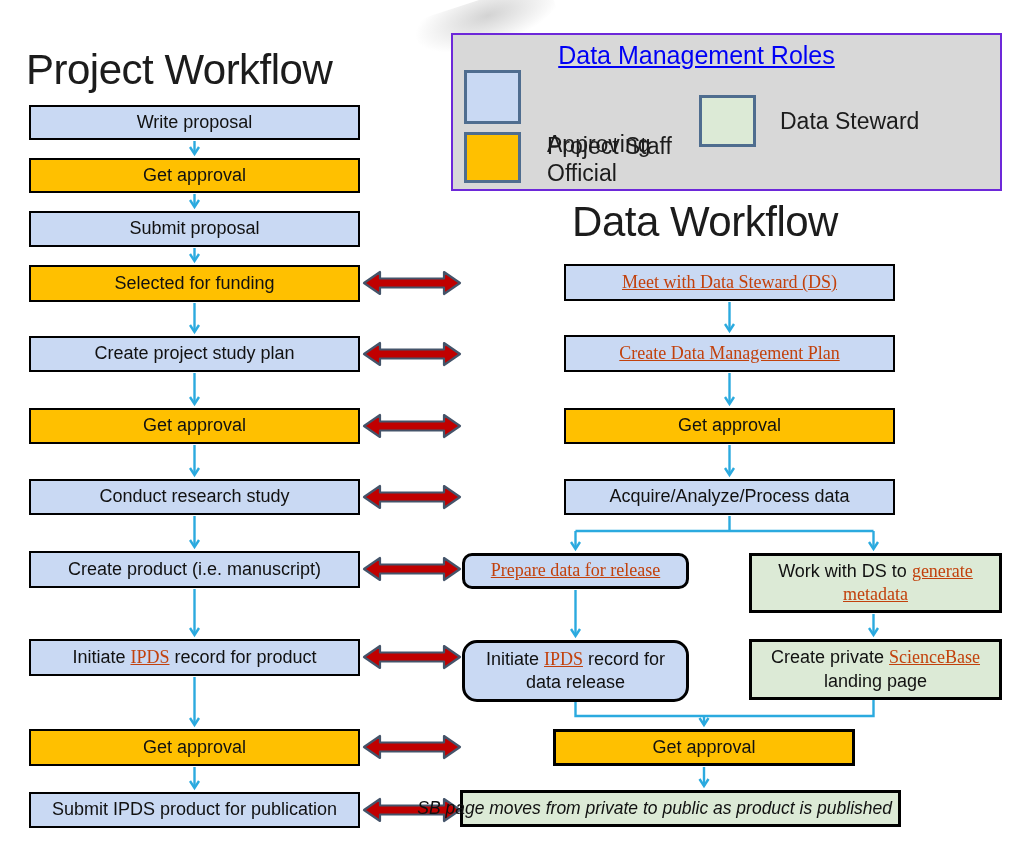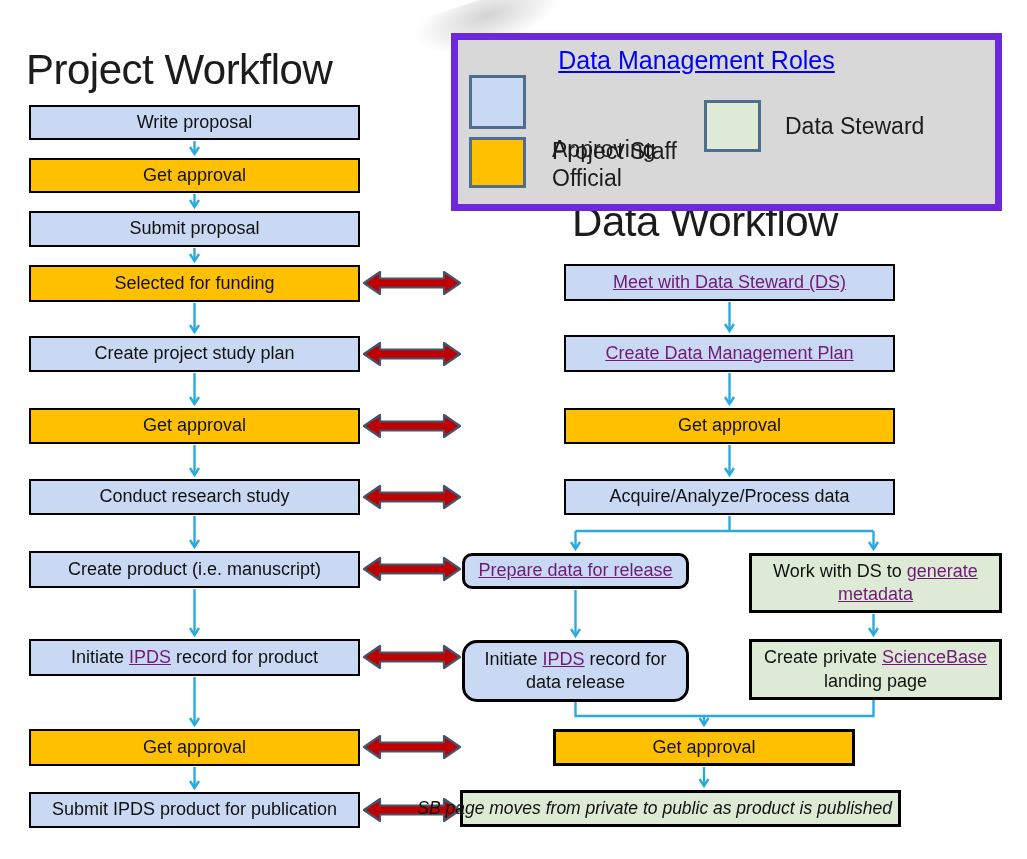--- a/index.html
+++ b/index.html
@@ -8,24 +8,24 @@
   .title{position:absolute;color:#1c1c1c;font-size:42px;letter-spacing:-.5px;}
   #connectors{position:absolute;left:0;top:0;z-index:1;}
   .box{position:absolute;z-index:2;display:flex;align-items:center;justify-content:center;
        text-align:center;border:2px solid #000;font-size:18px;color:#111;line-height:1.28;
        padding:1px 6px;box-sizing:border-box;}
   .staff{background:#C9D9F3;}
   .official{background:#FFC000;}
   .steward{background:#DCEAD6;justify-content:flex-end;}
   .thick{border-width:3px;}
   .nowrap{white-space:nowrap;}
-  a.lnk{color:#701a75;text-decoration:underline;cursor:pointer;}
+  a.lnk{color:#c2410c;text-decoration:underline;cursor:pointer;font-family:Liberation Serif, serif;}
   
-  #legend{position:absolute;left:451px;top:33px;width:551px;height:178px;z-index:2;
-          background:#D8D8D8;border:7px solid #6d28d9;box-sizing:border-box;padding-left:23px;}
+  #legend{position:absolute;left:451px;top:33px;width:551px;height:158px;z-index:2;
+          background:#D8D8D8;border:2px solid #6d28d9;box-sizing:border-box;padding-left:23px;}
   #legend-title{position:absolute;left:0;top:6px;width:100%;text-align:center;
                 padding-right:60px;box-sizing:border-box;font-size:25px;color:#0000F5;
                 text-decoration:underline;cursor:pointer;}
   .swatch{position:absolute;box-sizing:border-box;border:3px solid #4F6D8F;}
   .legend-label{position:absolute;font-size:23px;color:#1c1c1c;line-height:1.25;}
   #smudge{position:absolute;left:408px;top:0px;width:150px;height:50px;z-index:0;
           background:radial-gradient(ellipse at 55% 35%, rgba(175,175,175,.55), rgba(255,255,255,0) 65%);
           transform:rotate(-18deg);}
 </style>
 </head>

